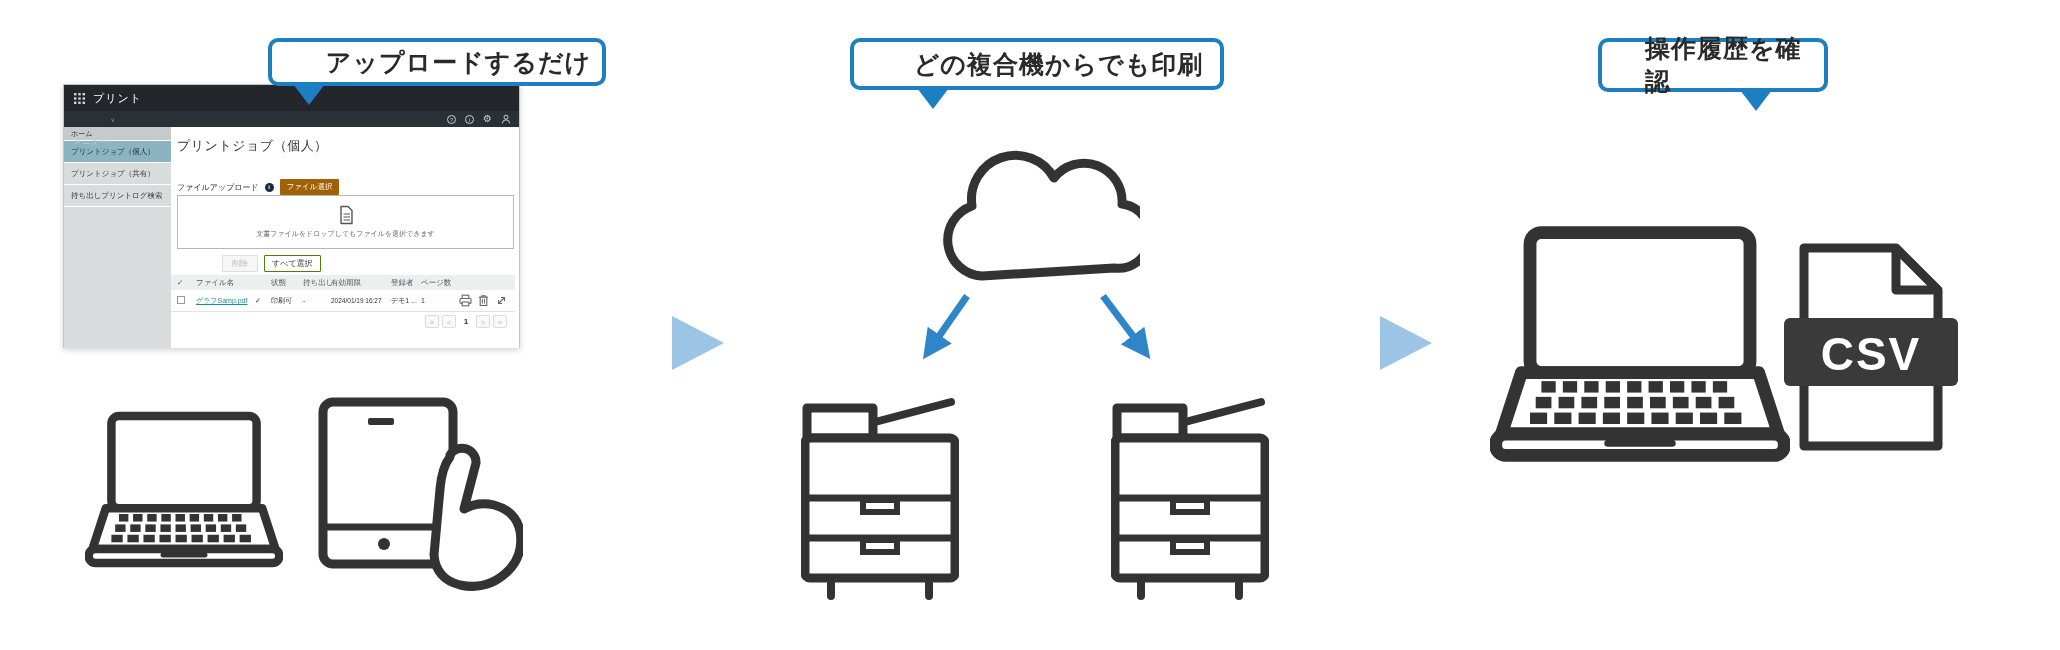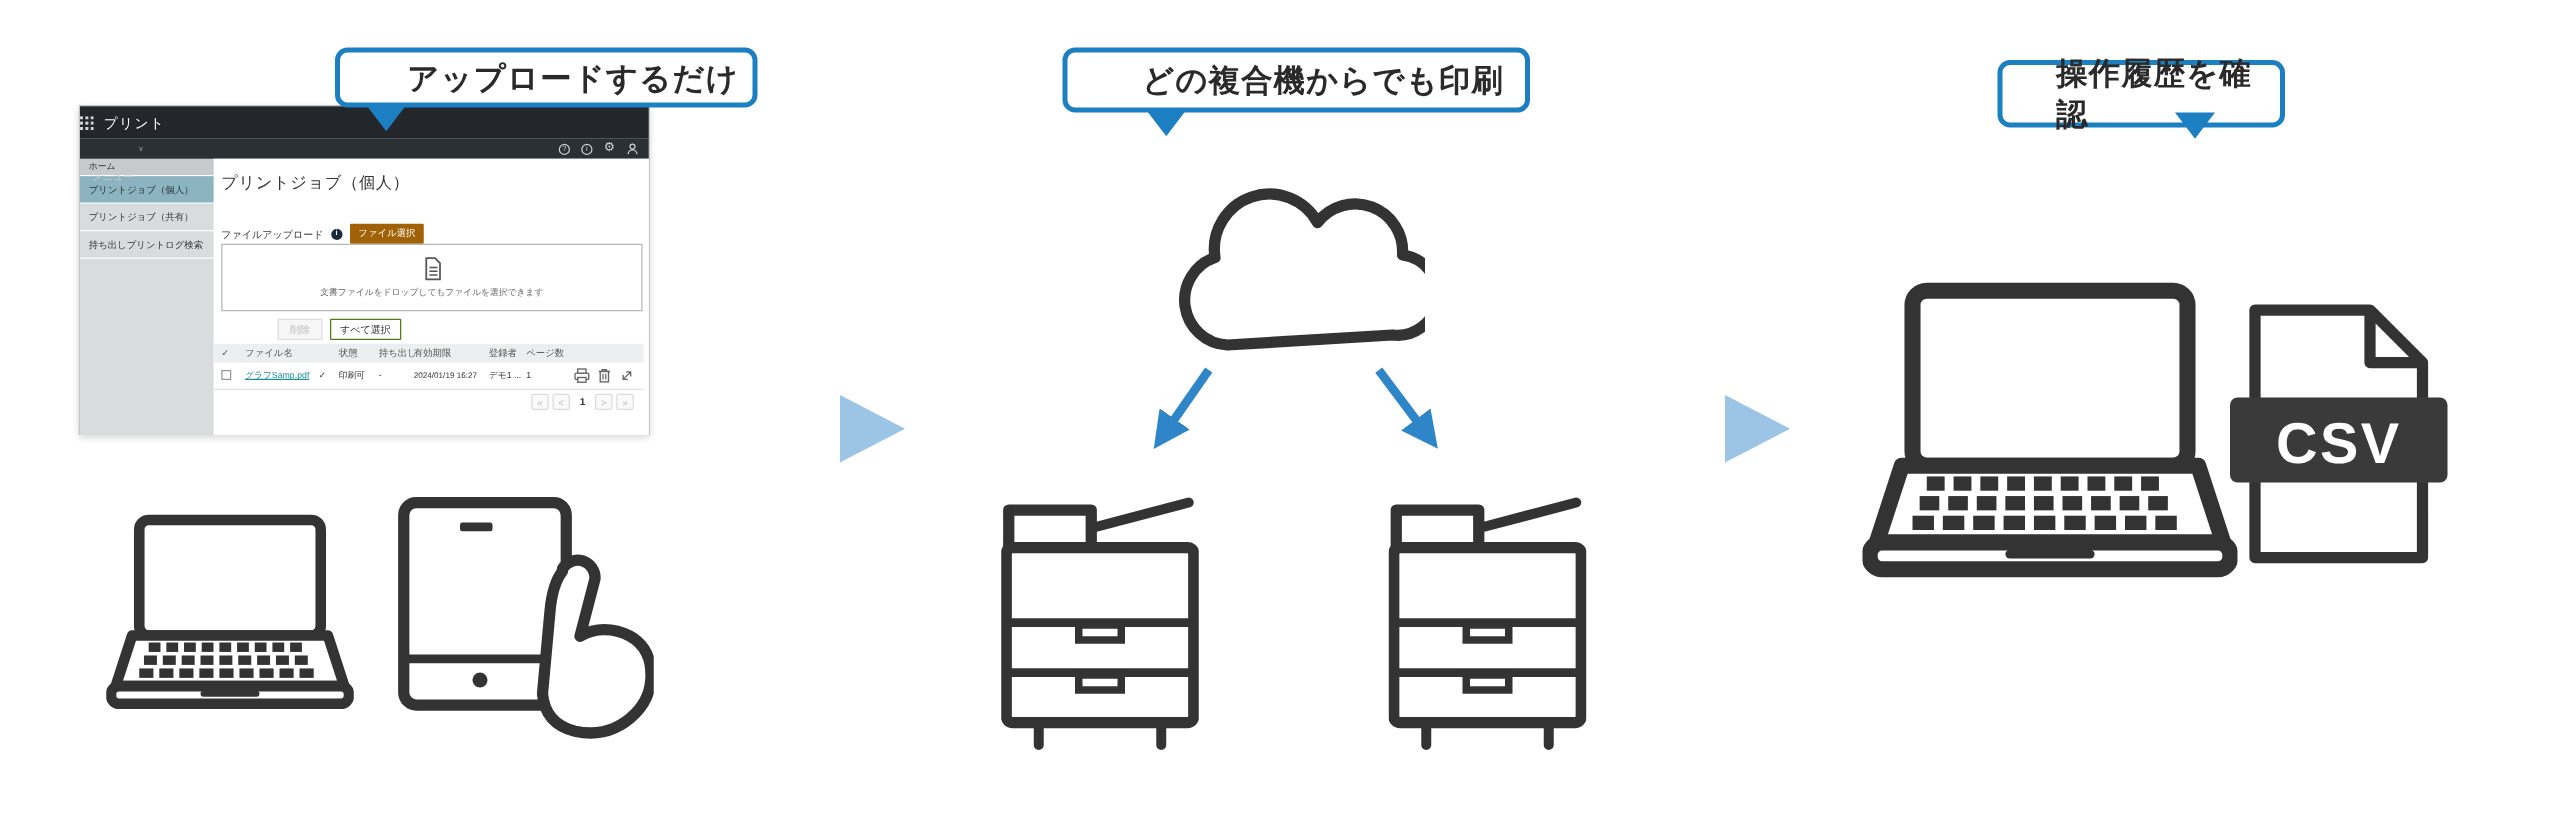--- a/index.html
+++ b/index.html
@@ -15,21 +15,21 @@
     border-right:16px solid transparent;border-top:21px solid #1b7fc2;z-index:6;}
 
   
   .sep-triangle{position:absolute;width:0;height:0;border-top:27px solid transparent;
     border-bottom:27px solid transparent;border-left:52px solid #9cc4e4;}
 
   
   .app-window{position:absolute;left:63px;top:84px;width:457px;height:264px;background:#fff;
     border:1px solid #c4c4c4;box-shadow:0 2px 6px rgba(0,0,0,.18);box-sizing:border-box;z-index:2;
     font-size:8px;color:#333;}
-  .app-topbar{height:26px;background:#23272b;display:flex;align-items:center;padding-left:0;}
+  .app-topbar{height:26px;background:#23272b;display:flex;align-items:center;padding-left:10px;}
   .app-title{color:#fff;font-size:11px;margin-left:8px;letter-spacing:1px;}
   .app-menubar{height:16px;background:#2b3034;display:flex;align-items:center;padding-left:10px;position:relative;}
   .menu-label{color:#c8ccd0;font-size:8px;margin-top:44px;}
   .menu-chevron{color:#8d9398;font-size:6px;margin-left:4px;}
   .menubar-icons{position:absolute;right:8px;top:0;height:16px;display:flex;align-items:center;gap:9px;}
   .ring-icon{width:9px;height:9px;border:1px solid #c9ced2;border-radius:50%;color:#c9ced2;
     font-size:6px;line-height:8px;text-align:center;box-sizing:border-box;display:block;}
   .gear-glyph{color:#c9ced2;font-size:10px;line-height:10px;font-family:"DejaVu Sans",sans-serif;}
   .app-body{display:flex;height:221px;}
   .app-sidebar{width:107px;background:#d9dcdd;flex:none;}
@@ -79,21 +79,21 @@
   <div class="callout" style="left:268px;top:38px;width:338px;height:48px;">
     <span>アップロードするだけ</span>
   </div>
   <div class="callout-pointer" style="left:293px;top:84px;"></div>
 
   <div class="callout" style="left:850px;top:38px;width:374px;height:52px;">
     <span>どの複合機からでも印刷</span>
   </div>
   <div class="callout-pointer" style="left:917px;top:88px;"></div>
 
-  <div class="callout" style="left:1598px;top:48px;width:230px;height:54px;">
+  <div class="callout" style="left:1598px;top:38px;width:230px;height:54px;">
     <span>操作履歴を確認</span>
   </div>
   <div class="callout-pointer" style="left:1740px;top:90px;"></div>
 
   <div class="app-window">
     <div class="app-topbar">
       <svg width="11" height="11" viewBox="0 0 11 11">
         <g fill="#cfd3d6">
           <rect x="0" y="0" width="2.4" height="2.4"></rect>
             <rect x="4.3" y="0" width="2.4" height="2.4"></rect>

